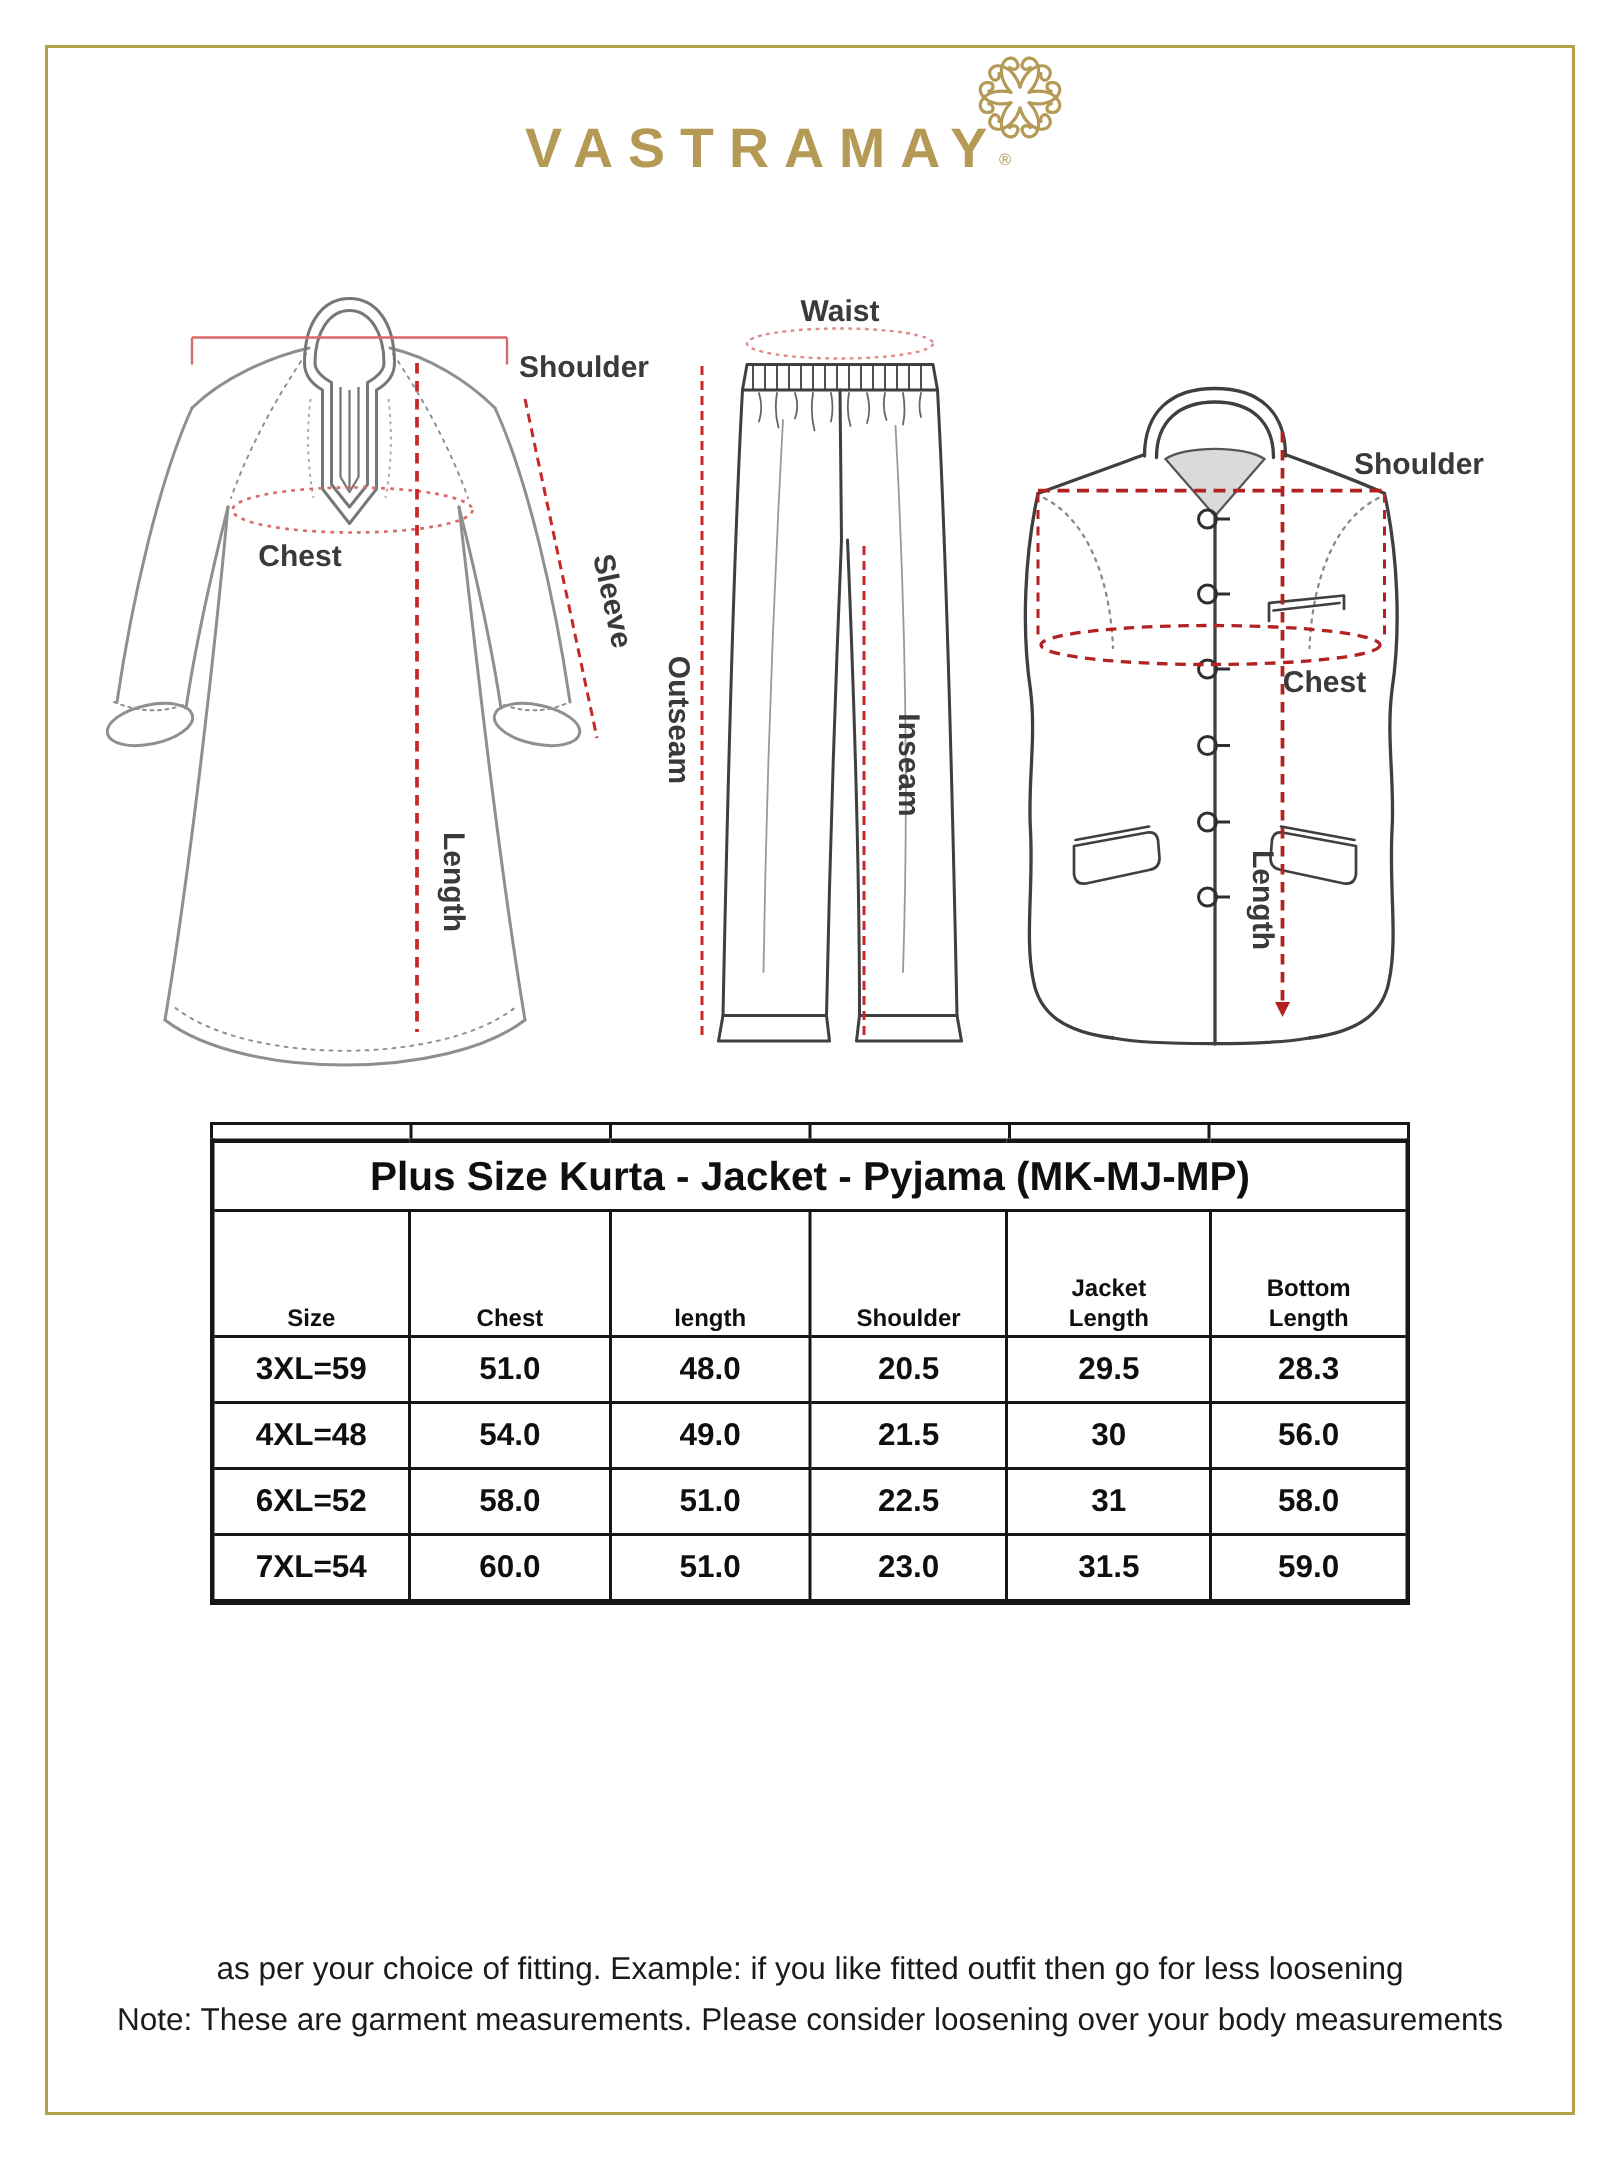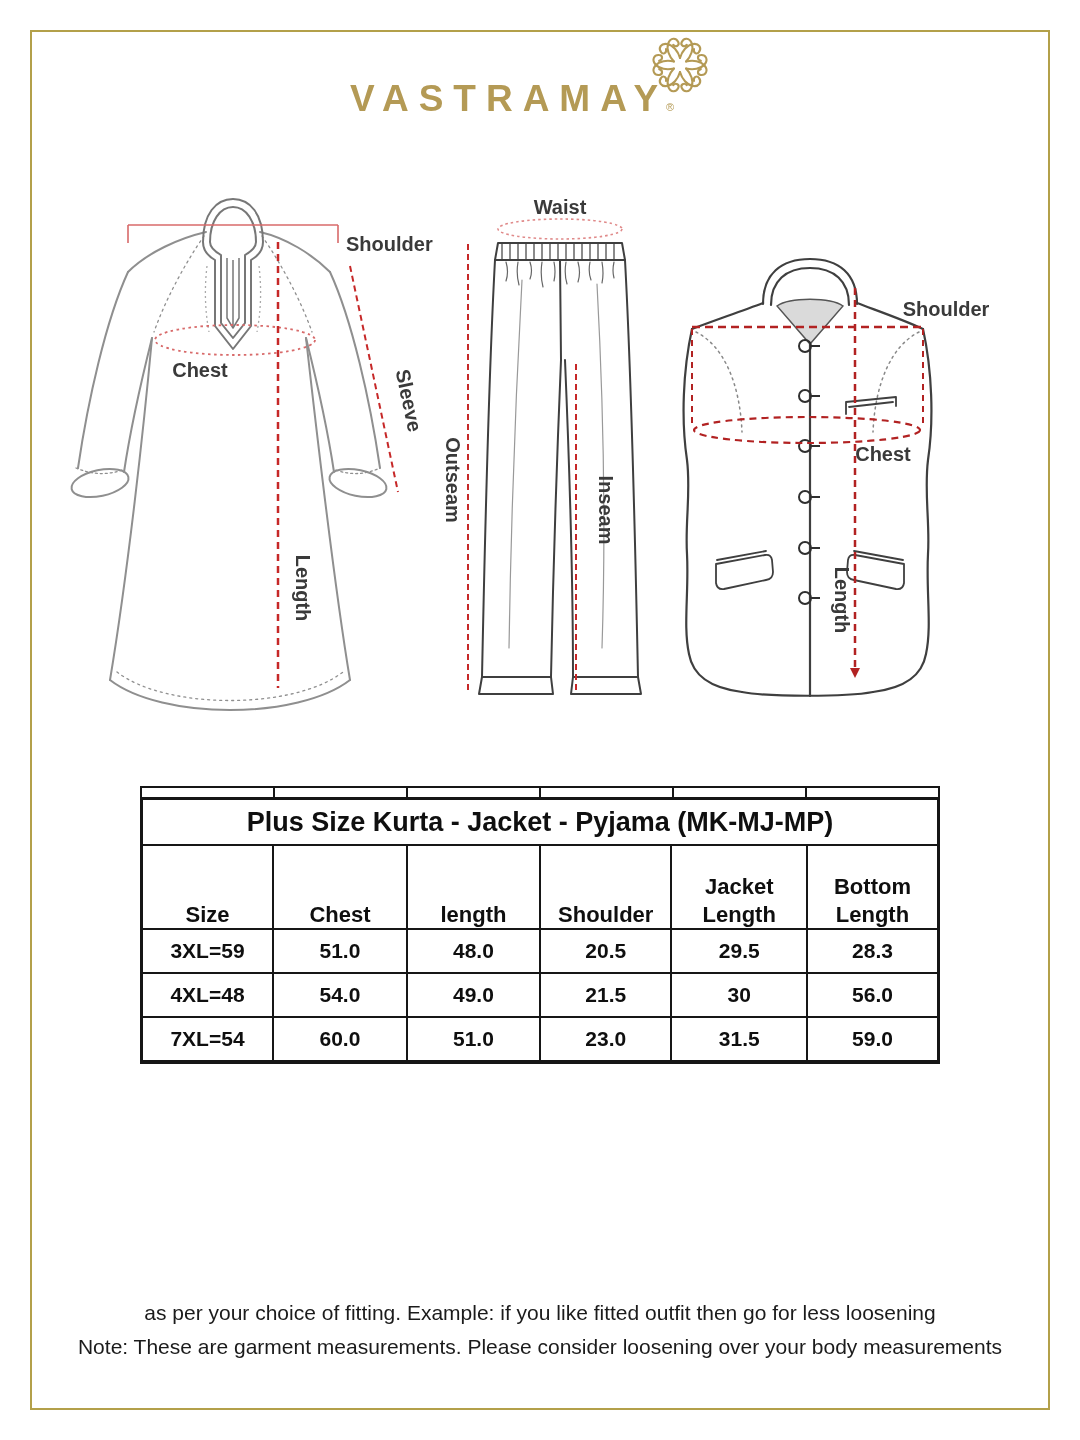--- a/index.html
+++ b/index.html
@@ -11,29 +11,29 @@
   #brand-logo{position:absolute;left:350px;top:78px;margin:0;font-size:37px;font-weight:700;
     letter-spacing:10px;color:#b49a55;font-family:"Liberation Sans",sans-serif;text-align:center;}
   #brand-emblem{position:absolute;left:648px;top:33px;}
   #registered{position:absolute;left:666px;top:101px;font-size:11px;color:#b49a55;}
 
   
   #diagrams{position:absolute;left:40px;top:180px;}
   .mlabel{font-family:"Liberation Sans",sans-serif;font-size:20px;font-weight:600;fill:#3a3a3a;}
 
   
-  #table-wrap{position:absolute;left:140px;top:786px;width:800px;}
+  #table-wrap{position:absolute;left:140px;top:748px;width:800px;}
   #top-sliver{display:flex;height:9px;border-top:2px solid #161616;border-left:2px solid #161616;border-right:2px solid #161616;}
   #top-sliver .sl{flex:1;border-right:2px solid #161616;}
   #top-sliver .sl:last-child{border-right:none;}
   table.size{border-collapse:collapse;width:800px;table-layout:fixed;border:3px solid #161616;border-bottom-width:4px;}
   table.size th, table.size td{border:2px solid #161616;color:#0f0f0f;text-align:center;padding:0 2px;}
   td.title-cell{height:44px;font-size:27px;font-weight:bold;}
   td.sub-cell{height:38px;font-size:17px;font-weight:bold;}
-  th.colhead{height:82px;font-size:22px;font-weight:bold;vertical-align:bottom;padding-bottom:8px;white-space:pre-line;line-height:1.25;}
+  th.colhead{height:82px;font-size:16px;font-weight:bold;vertical-align:bottom;padding-bottom:8px;white-space:pre-line;line-height:1.25;}
   td.val{height:42px;font-size:21px;font-weight:bold;}
 
   
   #note{position:absolute;left:50px;top:1296px;width:980px;text-align:center;
     font-size:21px;line-height:34px;color:#1b1b1b;}
 </style>
 </head>
 <body>
 
 <div id="page">
@@ -202,20 +202,28 @@
         </tr>
         <tr>
           <td class="val">4XL=48</td>
           <td class="val">54.0</td>
           <td class="val">49.0</td>
           <td class="val">21.5</td>
           <td class="val">30</td>
           <td class="val">56.0</td>
         </tr>
         <tr>
+          <td class="val">6XL=52</td>
+          <td class="val">58.0</td>
+          <td class="val">51.0</td>
+          <td class="val">22.5</td>
+          <td class="val">31</td>
+          <td class="val">58.0</td>
+        </tr>
+        <tr>
           <td class="val">7XL=54</td>
           <td class="val">60.0</td>
           <td class="val">51.0</td>
           <td class="val">23.0</td>
           <td class="val">31.5</td>
           <td class="val">59.0</td>
         </tr>
       </tbody>
     </table>
   </div>

